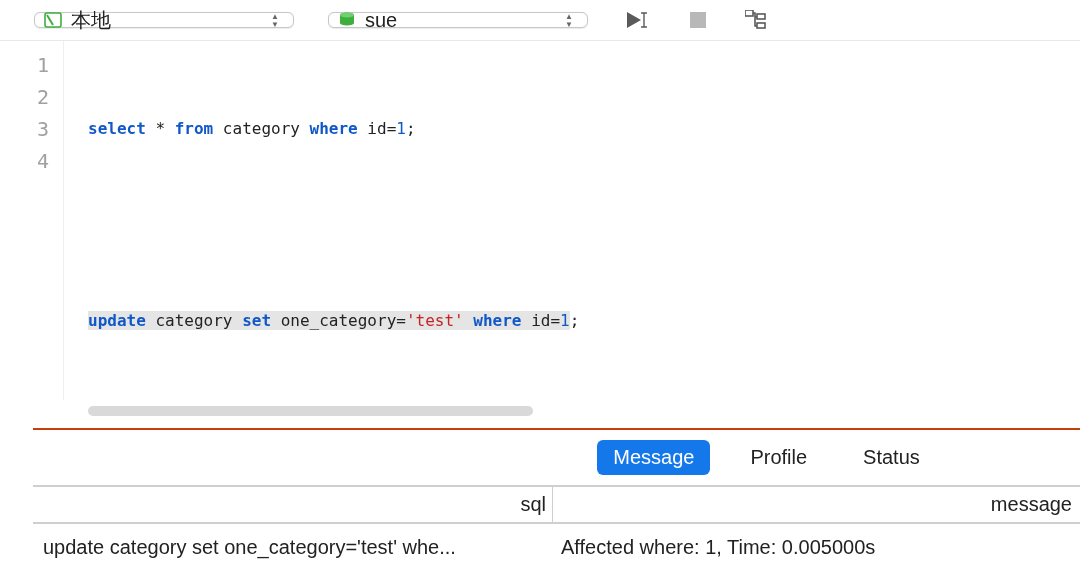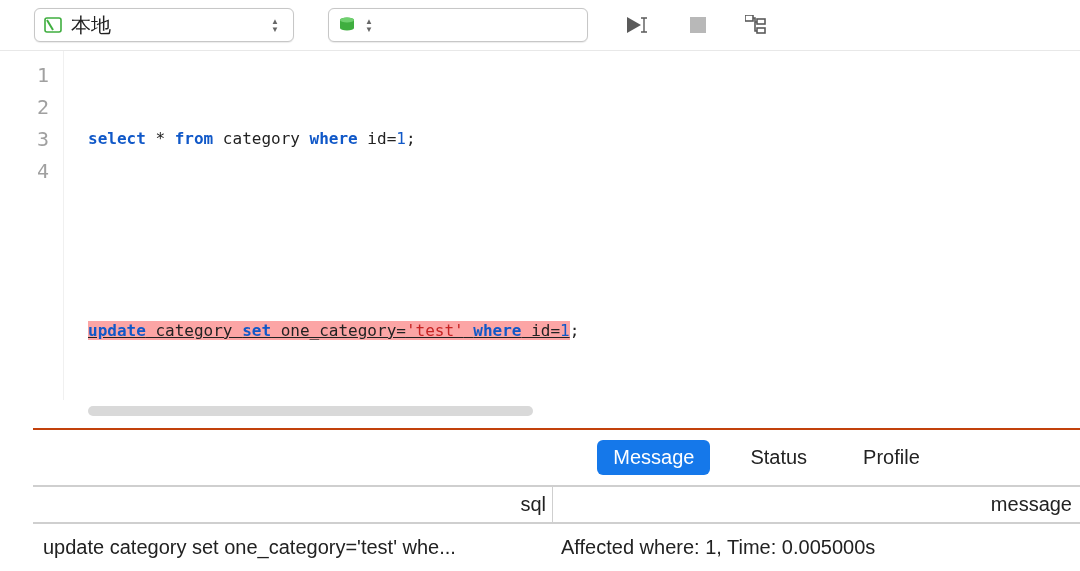--- a/index.html
+++ b/index.html
@@ -19,21 +19,21 @@
     gap: 34px;
     padding: 8px 34px;
     border-bottom: 1px solid #e8e8e8;
   }
   .dropdown {
     display: flex;
     align-items: center;
     background: #ffffff;
     border: 1px solid #c7c7c7;
     border-radius: 6px;
-    height: 34px;
+    height: 16px;
     padding: 0 8px 0 8px;
     gap: 8px;
     min-width: 260px;
     cursor: default;
     box-shadow: 0 0.5px 1px rgba(0,0,0,0.08);
   }
   .dropdown .icon { width: 20px; height: 20px; flex: 0 0 20px; display:flex; align-items:center; justify-content:center; }
   .dropdown .label { flex: 1; font-size: 20px; color: #222; }
   .dropdown .stepper { flex: 0 0 14px; display:flex; flex-direction:column; gap:1px; }
   .dropdown .stepper span { font-size: 8px; color: #666; line-height: 7px; }
@@ -67,21 +67,21 @@
     font-size: 16px;
     line-height: 32px;
     white-space: pre;
     color: #222;
     position: relative;
   }
   .code .row { height: 32px; }
   .kw { color: #1058c8; font-weight: 600; }
   .str { color: #c62424; }
   .num { color: #1058c8; }
-  .sel { background: #fca5a5; text-decoration: underline; }
+  .sel { background: #e5e5e5; }
   .scrollbar-h {
     margin: 6px 24px 12px 88px;
     height: 10px;
     background: transparent;
     position: relative;
   }
   .scrollbar-h .thumb {
     position: absolute;
     top: 0; left: 0;
     width: 46%;
@@ -148,20 +148,21 @@
   </div>
 
   <div class="dropdown">
     <span class="icon">
       <svg width="18" height="18" viewBox="0 0 18 18">
         <ellipse cx="9" cy="4" rx="7" ry="2.6" fill="#3fae3f"></ellipse>
         <path d="M2 4 v8 a7 2.6 0 0 0 14 0 v-8" fill="#3fae3f"></path>
         <ellipse cx="9" cy="4" rx="7" ry="2.6" fill="#6fd06f"></ellipse>
       </svg>
     </span>
+    <span class="label">sue</span>
     <span class="stepper">
         <span>▲</span>
         <span>▼</span>
       </span>
   </div>
 
   <div class="tool-buttons">
     <div class="tool-btn">
       <svg width="26" height="20" viewBox="0 0 26 20">
         <path d="M0 2 L0 18 L14 10 Z" fill="#5a5a5a"></path>
@@ -201,22 +202,22 @@
   </div>
   <div class="scrollbar-h">
     <div class="thumb"></div>
   </div>
 </div>
 
 <div class="results">
   <div class="tabs">
     <div class="tabs-inner">
       <div class="tab active">Message</div>
+      <div class="tab">Profile</div>
       <div class="tab">Status</div>
-      <div class="tab">Profile</div>
     </div>
   </div>
   <div class="result-header">
     <div class="col1">sql</div>
     <div class="col2">message</div>
   </div>
   <div class="result-row">
     <div class="col1">update category set one_category='test' whe...</div>
     <div class="col2">Affected where: 1, Time: 0.005000s</div>
   </div>

